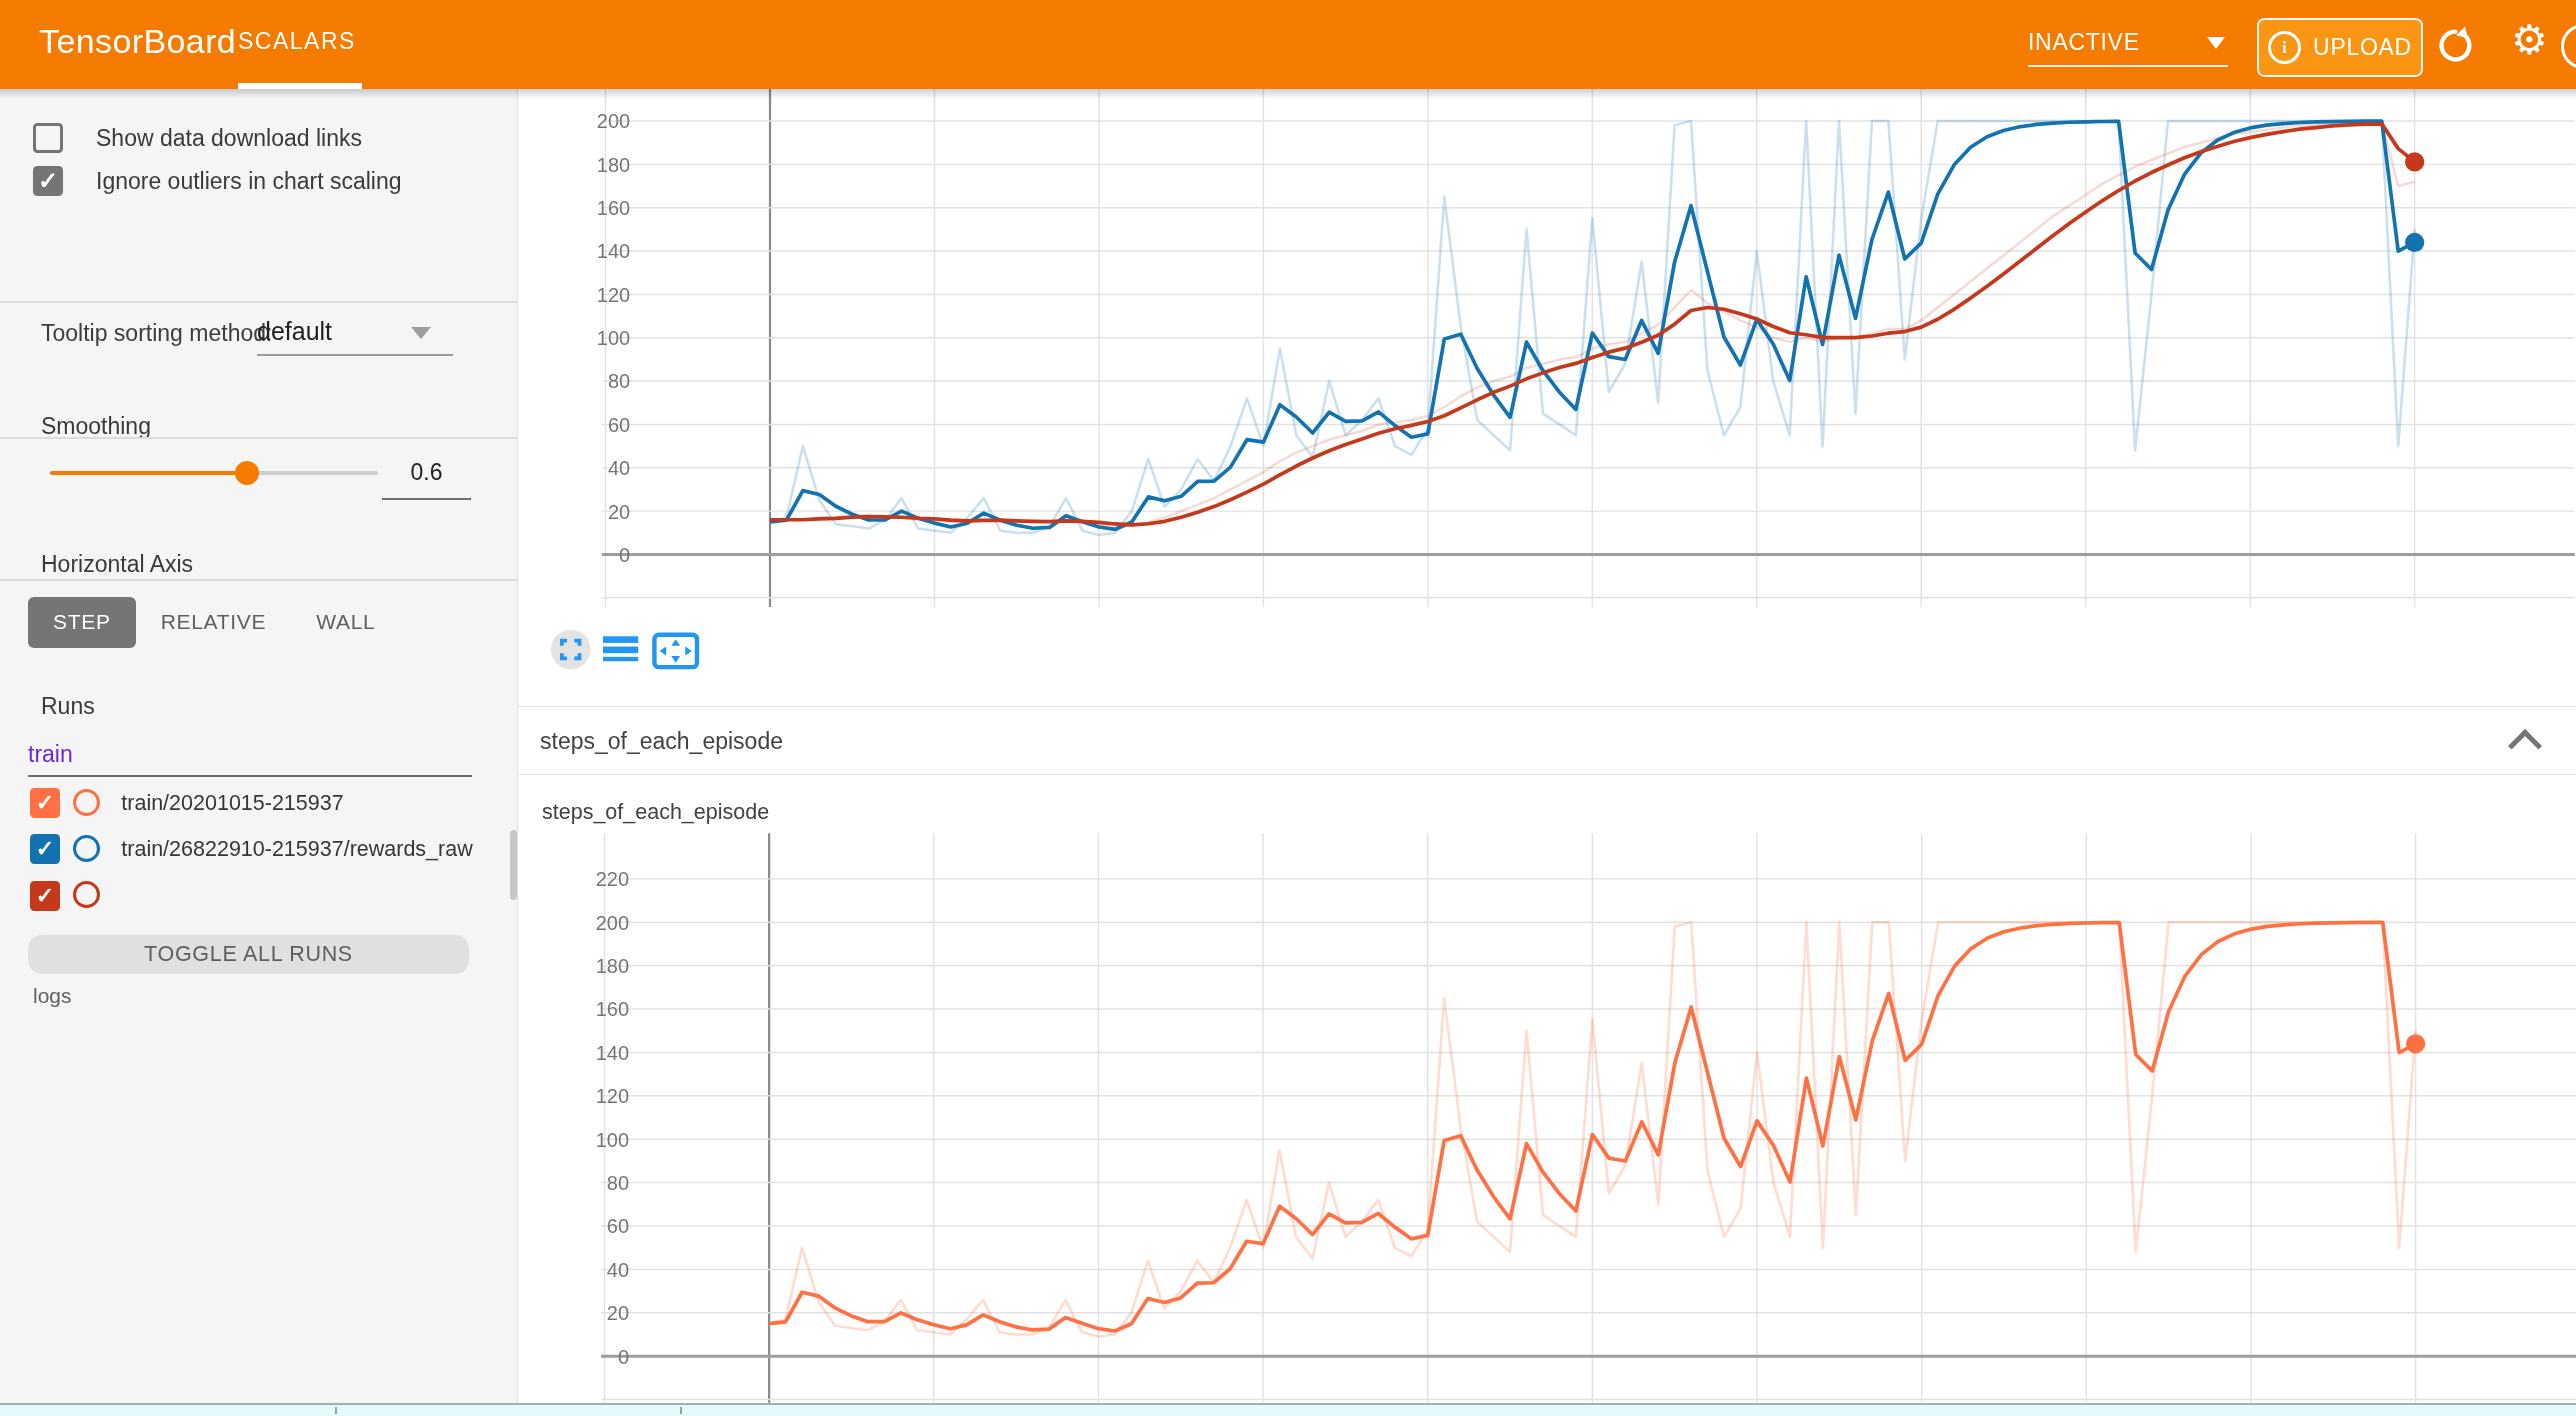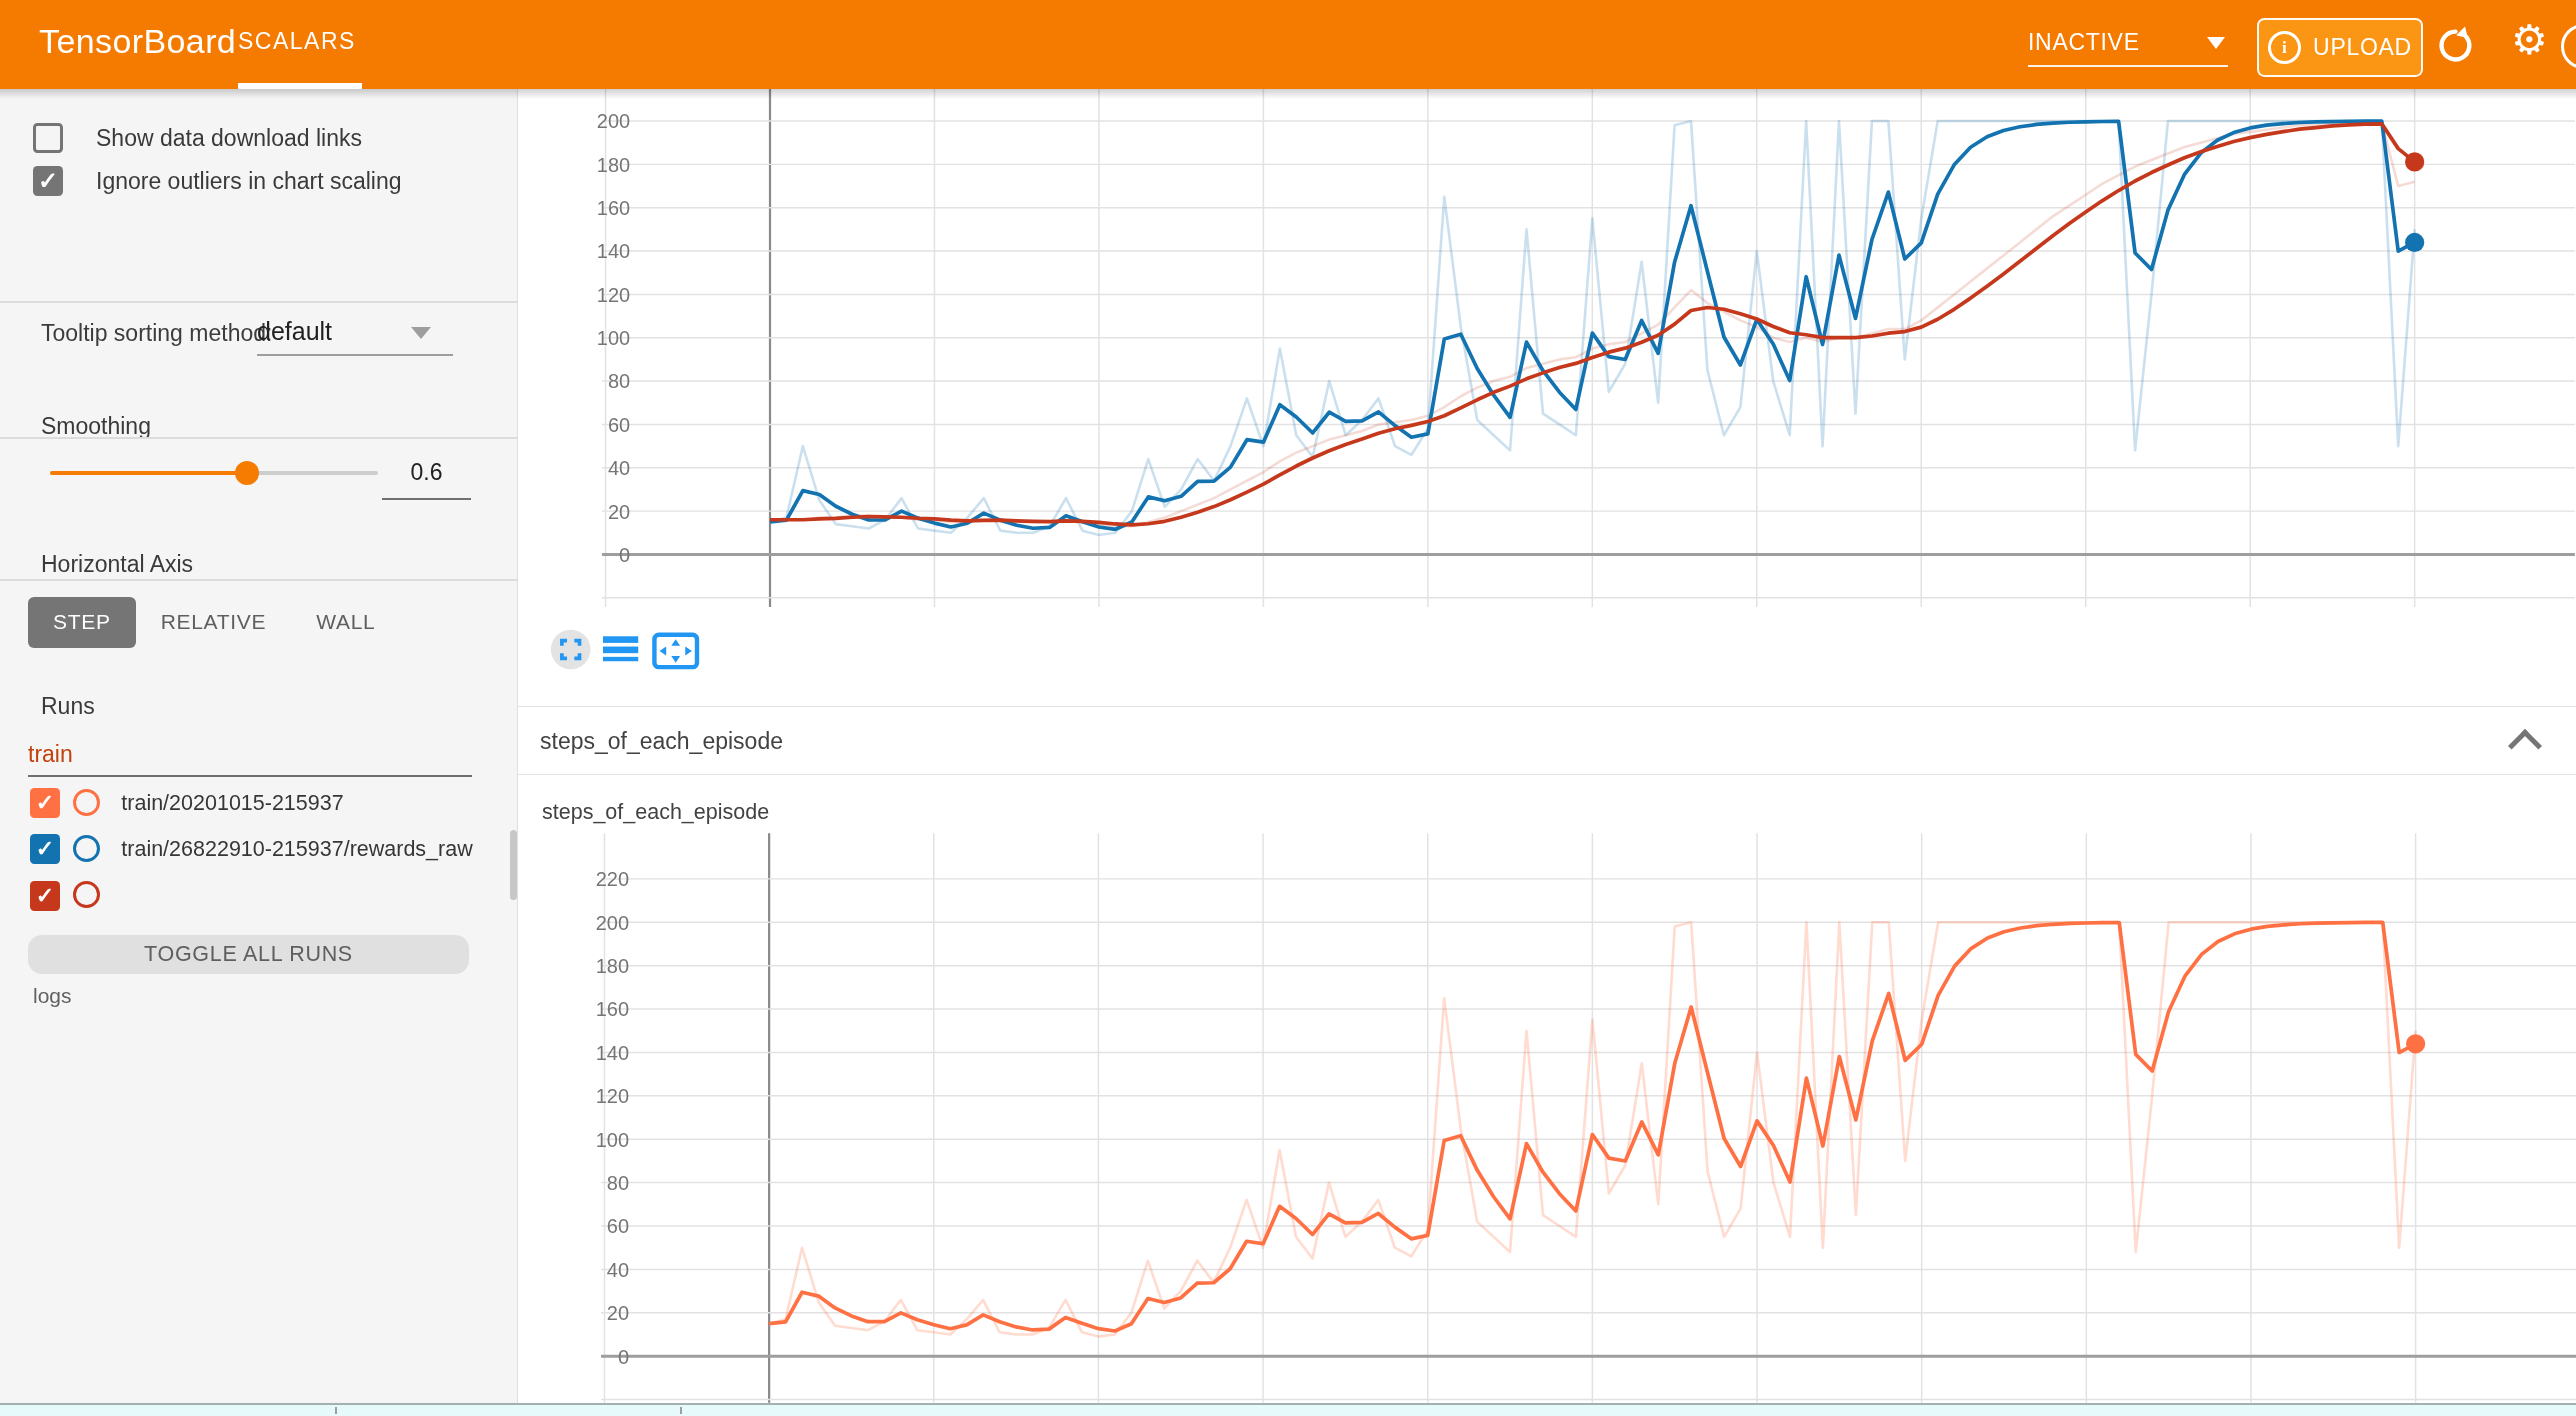--- a/index.html
+++ b/index.html
@@ -43,21 +43,21 @@
   #slider-track{position:absolute;left:50px;top:382px;width:328px;height:4.4px;background:#cdcdcd;border-radius:2.2px;}
   #slider-fill{position:absolute;left:0;top:0;height:4.4px;background:#f57c00;border-radius:2.2px;}
   #slider-thumb{position:absolute;top:-9.6px;width:24px;height:24px;border-radius:50%;background:#f57c00;}
   #smoothing-value{position:absolute;left:382px;top:370px;width:89px;text-align:center;font-size:23px;color:#212121;}
   #smoothing-underline{position:absolute;left:382px;top:409px;width:89px;height:2.2px;background:#6f6f6f;}
   #haxis-label{position:absolute;left:41px;top:462px;}
   #haxis-options{position:absolute;left:28px;top:508px;display:flex;}
   .haxis-opt{font-size:21px;letter-spacing:0.7px;color:#5f5f5f;padding:13.3px 25px;border-radius:6px;cursor:pointer;}
   .haxis-opt.selected{background:#757575;color:#ffffff;}
   #runs-label{position:absolute;left:41px;top:604px;}
-  #run-filter{position:absolute;left:28px;top:652px;font-size:23px;color:#c2410c;}
+  #run-filter{position:absolute;left:28px;top:652px;font-size:23px;color:#6d28d9;}
   #run-filter-underline{position:absolute;left:28px;top:686px;width:444px;height:2.2px;background:#6f6f6f;}
   #runs-list{position:absolute;left:30px;top:699px;width:459px;}
   .run-row{display:flex;align-items:flex-start;margin-bottom:16.3px;cursor:pointer;}
   .run-check{width:30px;height:30px;border-radius:4.4px;color:#fff;display:flex;align-items:center;
     justify-content:center;font-size:22px;font-weight:bold;flex:0 0 auto;}
   .run-circle{width:21px;height:21px;border-radius:50%;border:3.7px solid;background:transparent;
     flex:0 0 auto;margin-left:13.3px;margin-top:0.7px;}
   .run-label{font-size:21.5px;color:#363636;margin-left:21px;width:370px;line-height:26px;
     word-break:break-all;margin-top:1.5px;}
   #toggle-all{position:absolute;left:28px;top:846px;width:441px;height:39px;background:#e0e0e0;

